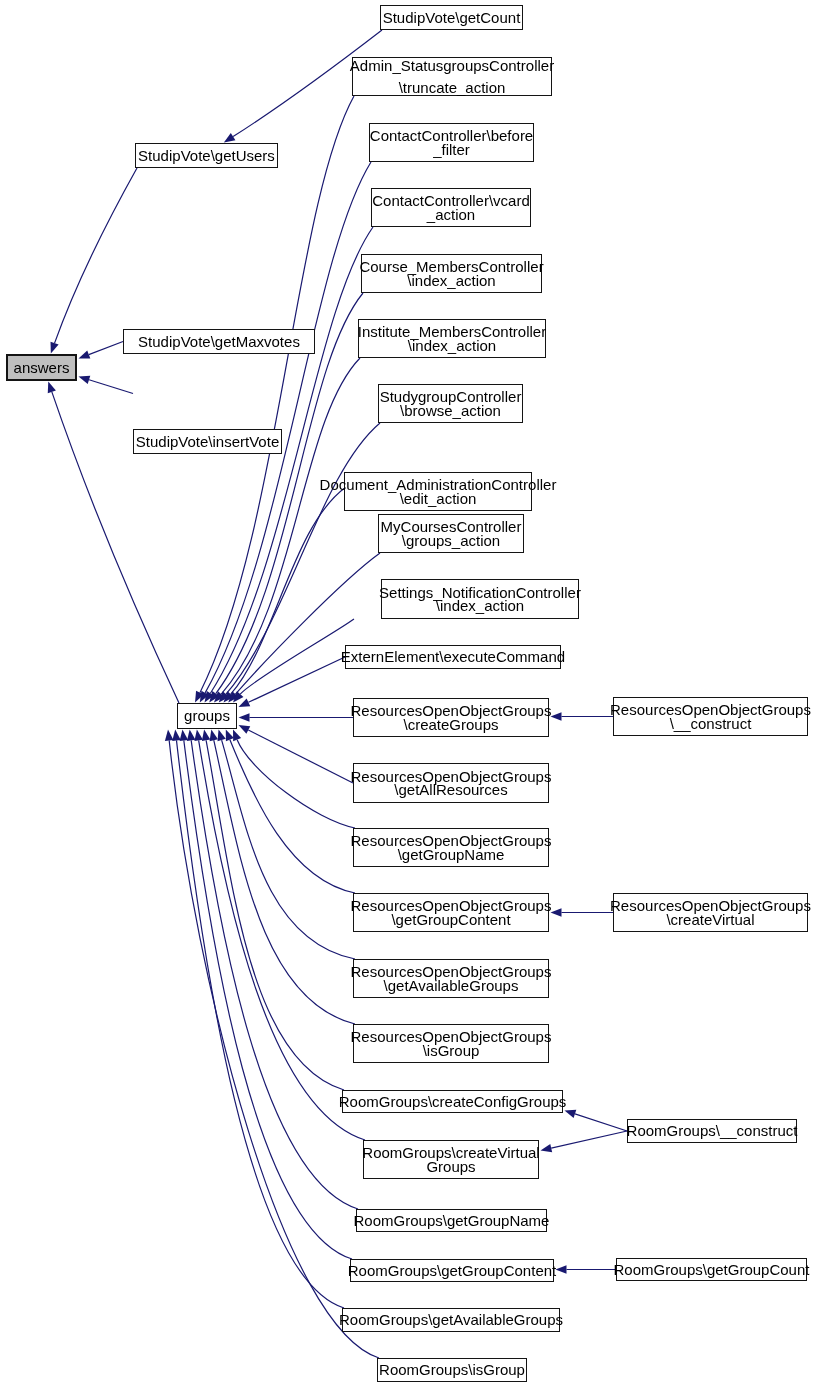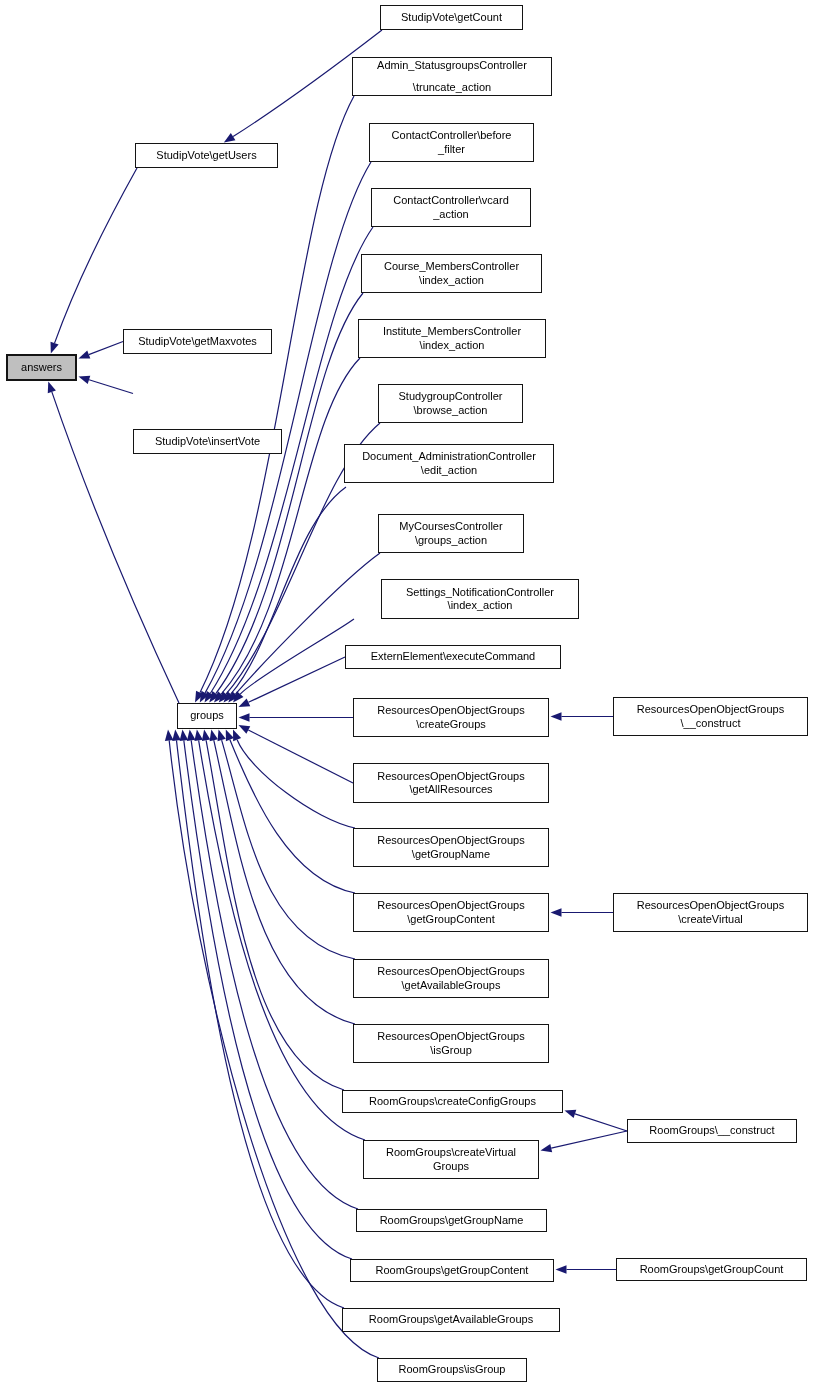--- a/index.html
+++ b/index.html
@@ -5,21 +5,21 @@
   html,body { margin:0; padding:0; background:#ffffff; }
   #canvas {
     position:relative; width:815px; height:1391px; background:#ffffff;
     overflow:hidden; font-family:"Liberation Sans", sans-serif;
   }
   #edges { position:absolute; left:0; top:0; width:815px; height:1391px; }
   .node {
     position:absolute; box-sizing:border-box;
     background:#ffffff; border:1px solid #141414;
     display:flex; flex-direction:column; align-items:center; justify-content:center;
-    text-align:left; font-size:11px; line-height:13.5px; color:#000000;
+    text-align:left; font-size:15px; line-height:13.5px; color:#000000;
     cursor:pointer; white-space:nowrap;
   }
   .node.hl { background:#bfbfbf; border-width:2px; }
 </style>
 </head>
 <body>
 
 <div id="canvas">
   <svg id="edges" xmlns="http://www.w3.org/2000/svg" width="815" height="1391" viewBox="0 0 815 1391">
       <path d="M137,168 Q82.13449041970522,266.2257541797434 54.56181106048356,343.14517220561964" fill="none" stroke="#191970" stroke-width="1.2"></path>
@@ -87,21 +87,21 @@
       <path d="M616,1269.5 L566.5,1269.5" fill="none" stroke="#191970" stroke-width="1.2"></path>
       <polygon points="555.5,1269.5 566.5,1265.2 566.5,1273.8" fill="#191970"></polygon>
     </svg>
 
 <div class="node hl" style="left: 6px; top: 354px; width: 71px; height: 27px;">
       <span>answers</span>
     </div>
     <div class="node" style="left: 135px; top: 143px; width: 143px; height: 25px;">
       <span>StudipVote\getUsers</span>
     </div>
-    <div class="node" style="left: 123px; top: 329px; width: 149px; height: 25px;">
+    <div class="node" style="left: 123px; top: 329px; width: 192px; height: 25px;">
       <span>StudipVote\getMaxvotes</span>
     </div>
     <div class="node" style="left: 133px; top: 381px; width: 149px; height: 25px; margin-top: 48px;">
       <span>StudipVote\insertVote</span>
     </div>
     <div class="node" style="left: 177px; top: 703px; width: 60px; height: 26px;">
       <span>groups</span>
     </div>
     <div class="node" style="left: 380px; top: 5px; width: 143px; height: 25px;">
       <span>StudipVote\getCount</span>
@@ -123,21 +123,21 @@
       <span>\index_action</span>
     </div>
     <div class="node" style="left: 358px; top: 319px; width: 188px; height: 39px;">
       <span>Institute_MembersController</span>
       <span>\index_action</span>
     </div>
     <div class="node" style="left: 378px; top: 384px; width: 145px; height: 39px;">
       <span>StudygroupController</span>
       <span>\browse_action</span>
     </div>
-    <div class="node" style="left: 344px; top: 444px; width: 210px; height: 39px;">
+    <div class="node" style="left: 344px; top: 472px; width: 188px; height: 39px;">
       <span>Document_AdministrationController</span>
       <span>\edit_action</span>
     </div>
     <div class="node" style="left: 378px; top: 514px; width: 146px; height: 39px;">
       <span>MyCoursesController</span>
       <span>\groups_action</span>
     </div>
     <div class="node" style="left: 352px; top: 579px; width: 198px; height: 40px; margin-left: 29px;">
       <span>Settings_NotificationController</span>
       <span>\index_action</span>

